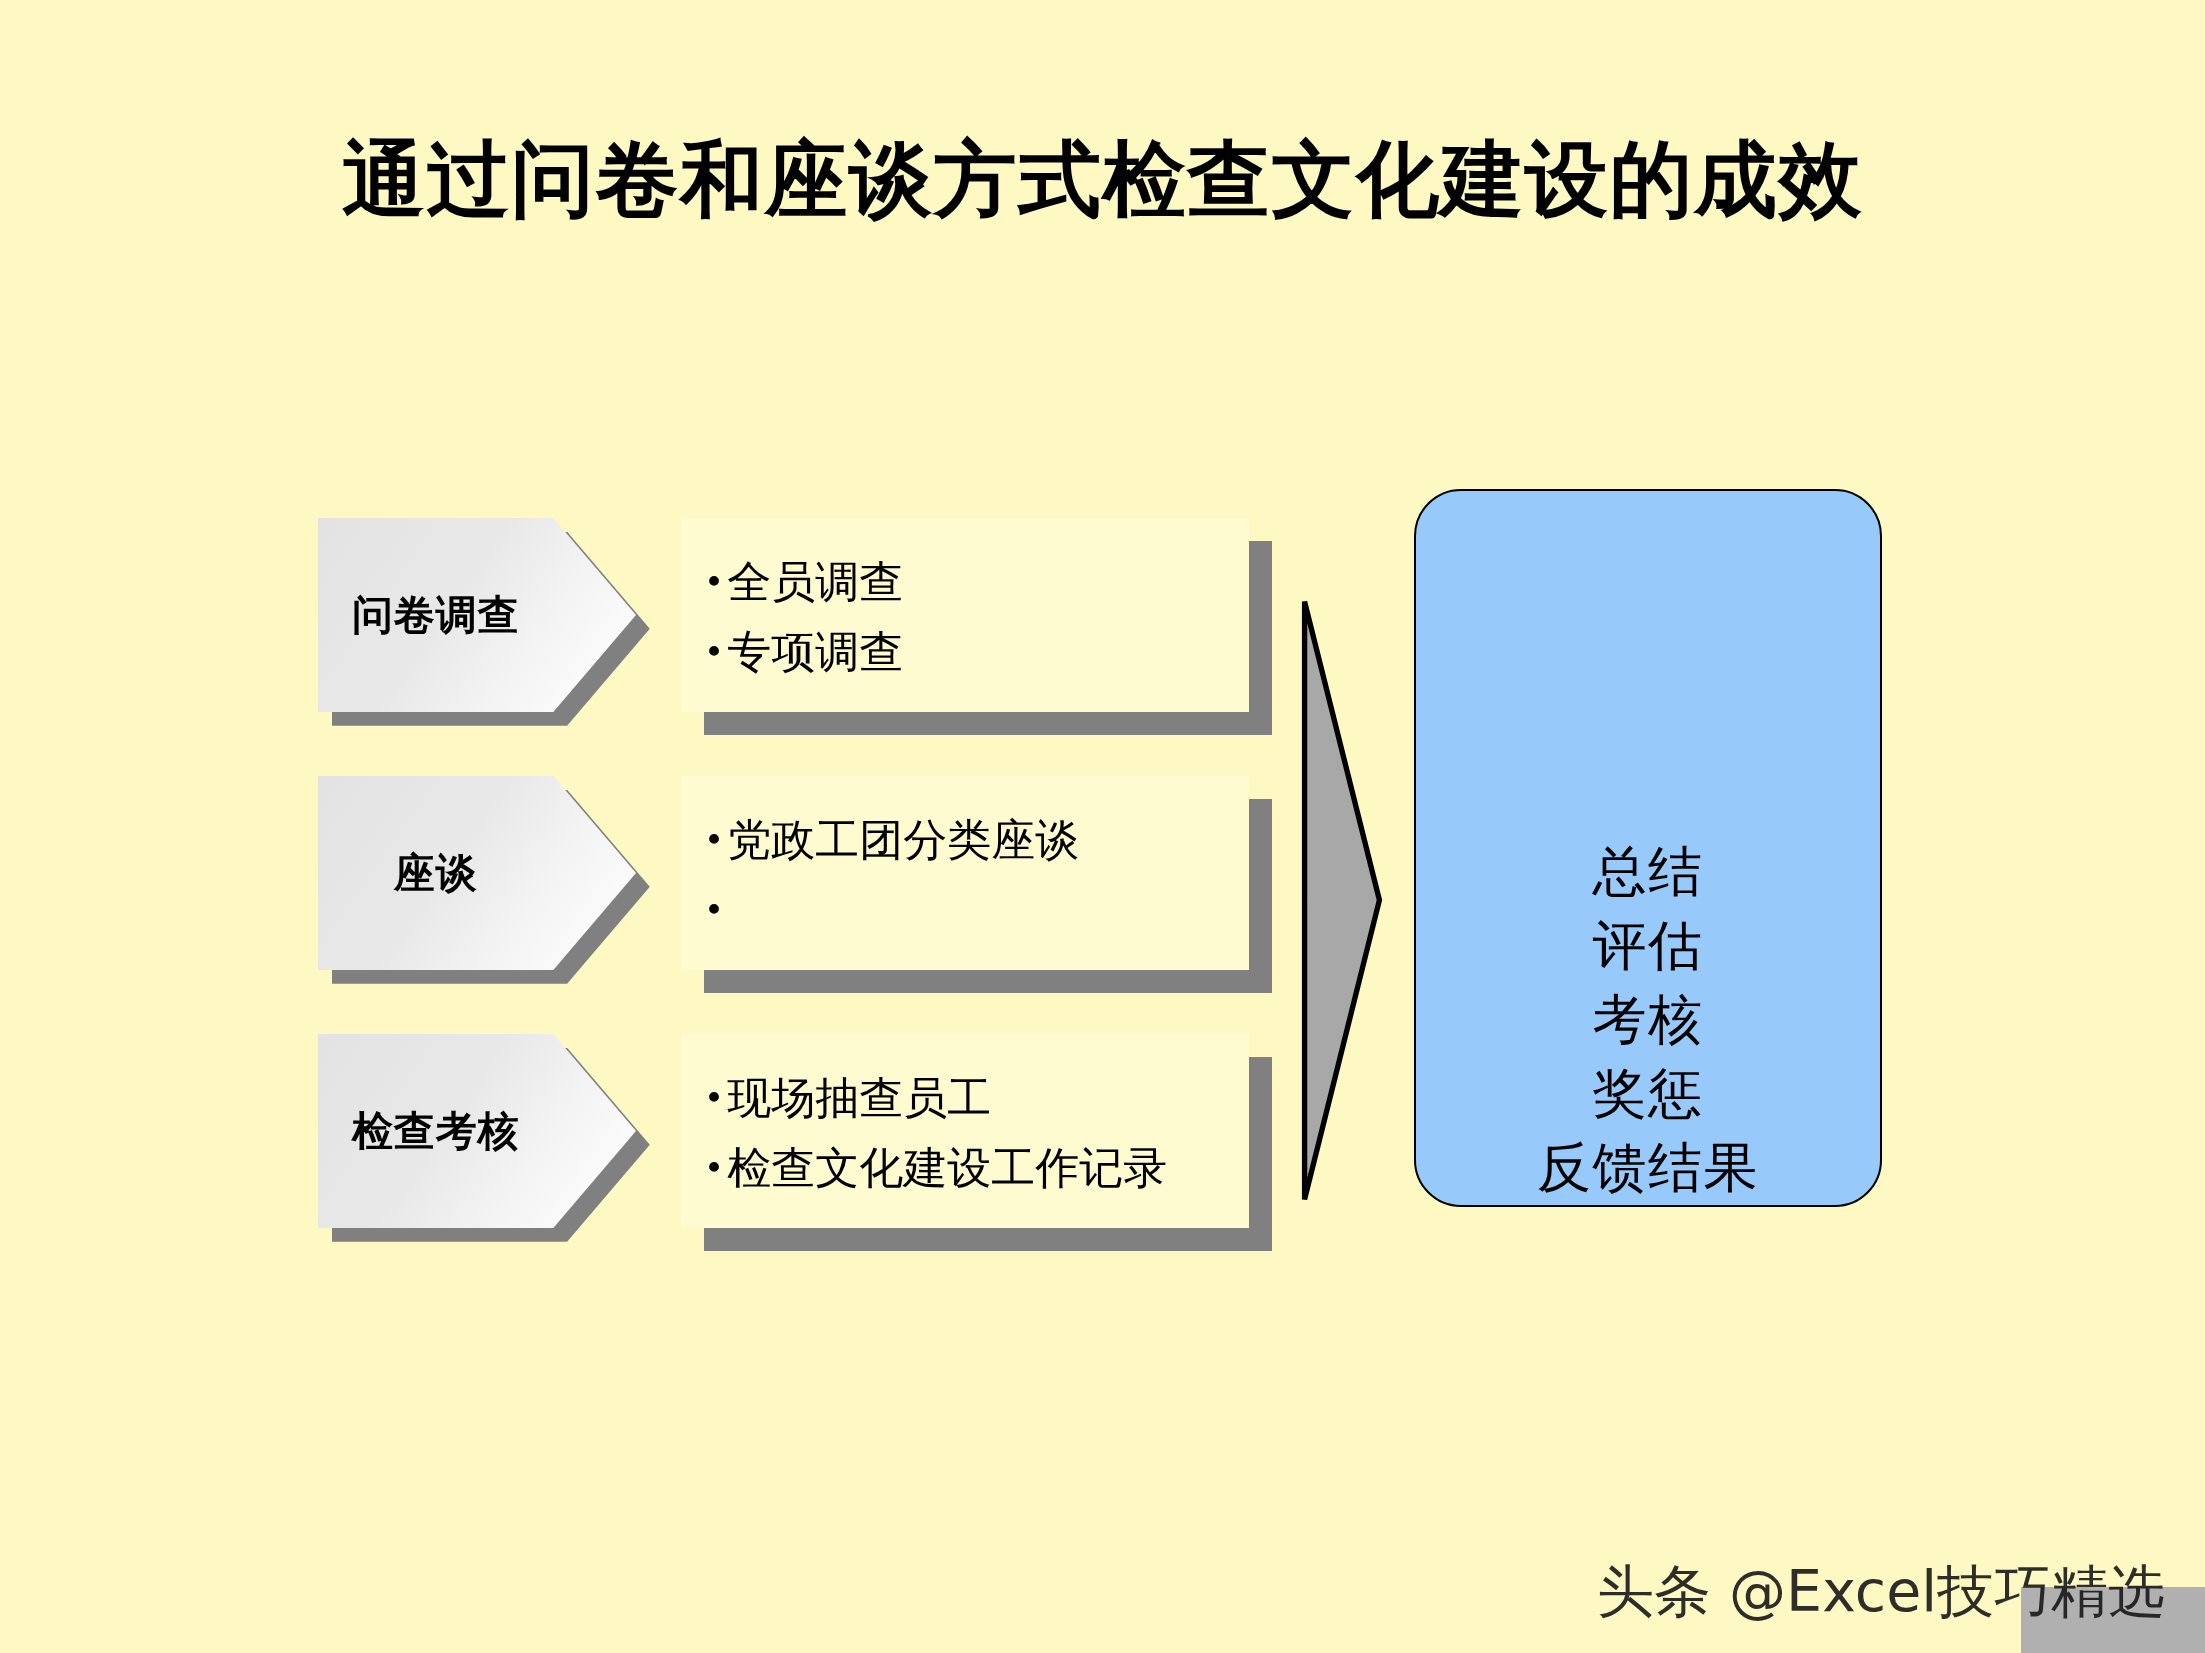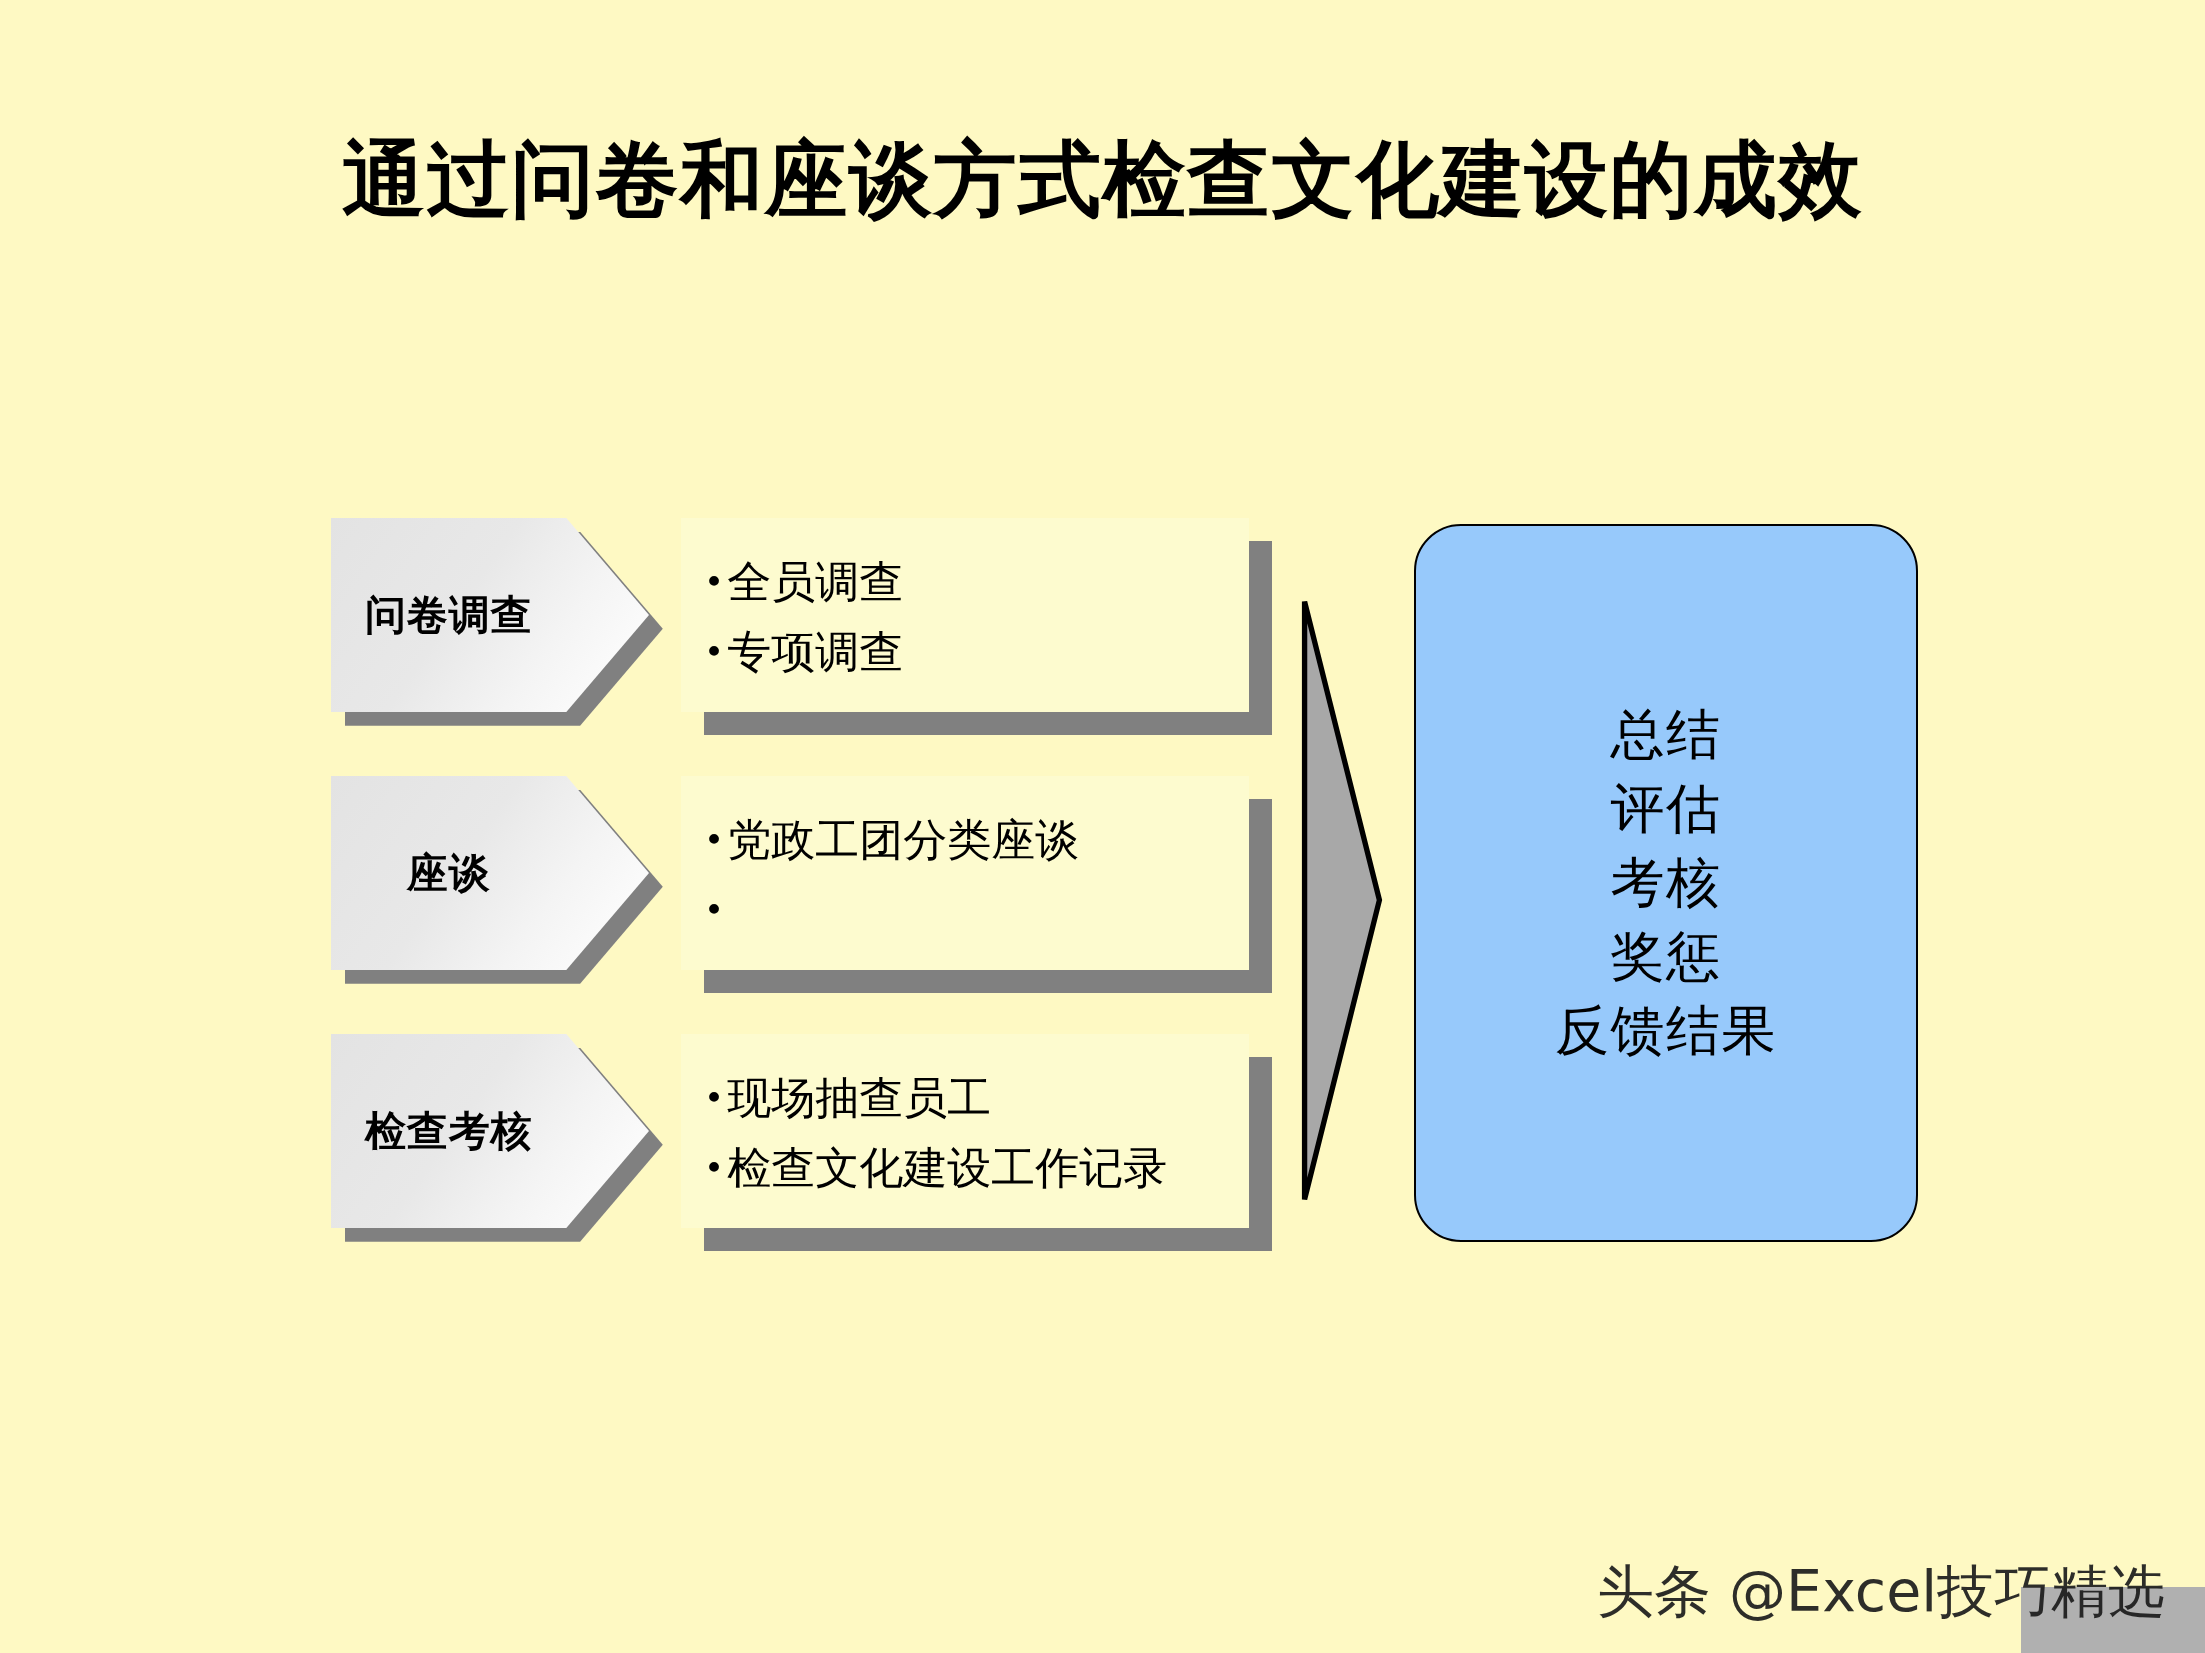--- a/index.html
+++ b/index.html
@@ -35,21 +35,20 @@
     font-size: 83px;
     line-height: 92px;
     color: #000000;
     letter-spacing: 1.5px;
     white-space: nowrap;
   }
 
   
   .chevron-wrap {
     position: absolute;
-    margin-left: 13px;
   }
   .chevron-shadow {
     position: absolute;
     left: 13.8px;
     top: 13.8px;
     width: 100%;
     height: 100%;
     background: #808080;
     -webkit-clip-path: polygon(0 0, 74% 0, 100% 50%, 74% 100%, 0 100%);
     clip-path: polygon(0 0, 74% 0, 100% 50%, 74% 100%, 0 100%);
@@ -241,21 +240,21 @@
       </div>
     </div>
   </div>
 
   <div class="big-arrow" style="left:1300px; top:596px;">
     <svg width="84" height="609" viewBox="0 0 110 795">
       <polygon points="6,6 104,397 6,789" fill="#a8a8a8" stroke="#000000" stroke-width="7" stroke-linejoin="miter"></polygon>
     </svg>
   </div>
 
-  <div class="result-box" style="left:1414px; top:524px; width:504px; height:718px;">
+  <div class="result-box" style="left:1414px; top:489px; width:468px; height:718px;justify-content:flex-end;">
     <div class="result-line">总结</div>
     <div class="result-line">评估</div>
     <div class="result-line">考核</div>
     <div class="result-line">奖惩</div>
     <div class="result-line">反馈结果</div>
   </div>
 
   <div class="corner-block" style="left:2021px; top:1587px; width:184px; height:67px;"></div>
 
   <div class="watermark" style="left:1597px; top:1559px;text-align:center;">头条 @Excel技巧精选</div>

